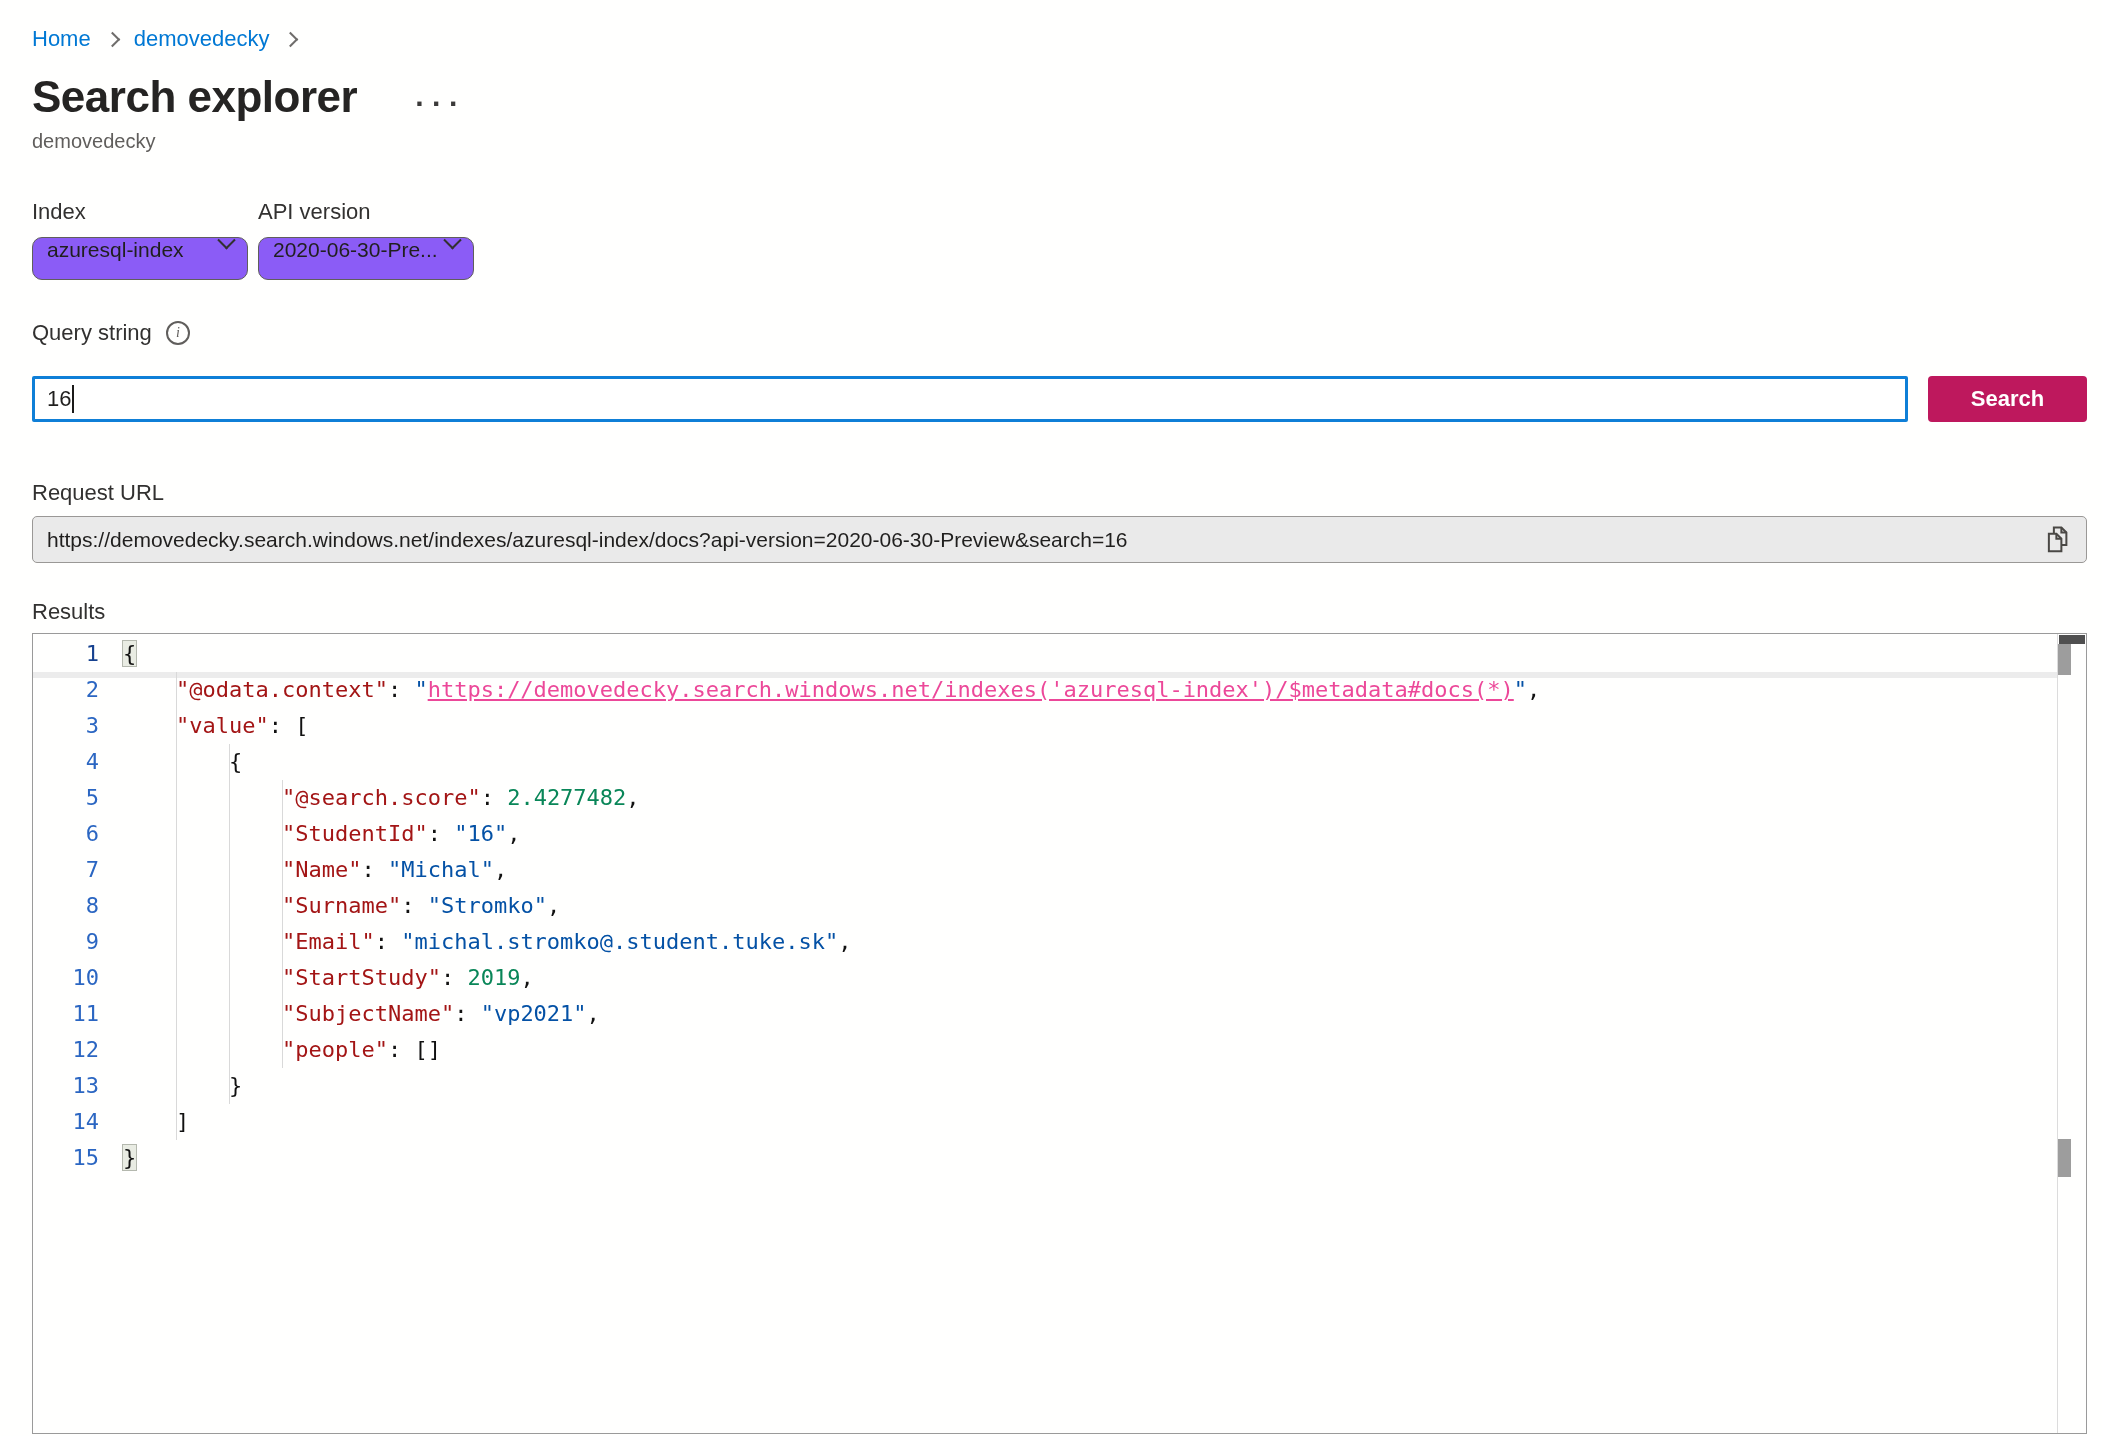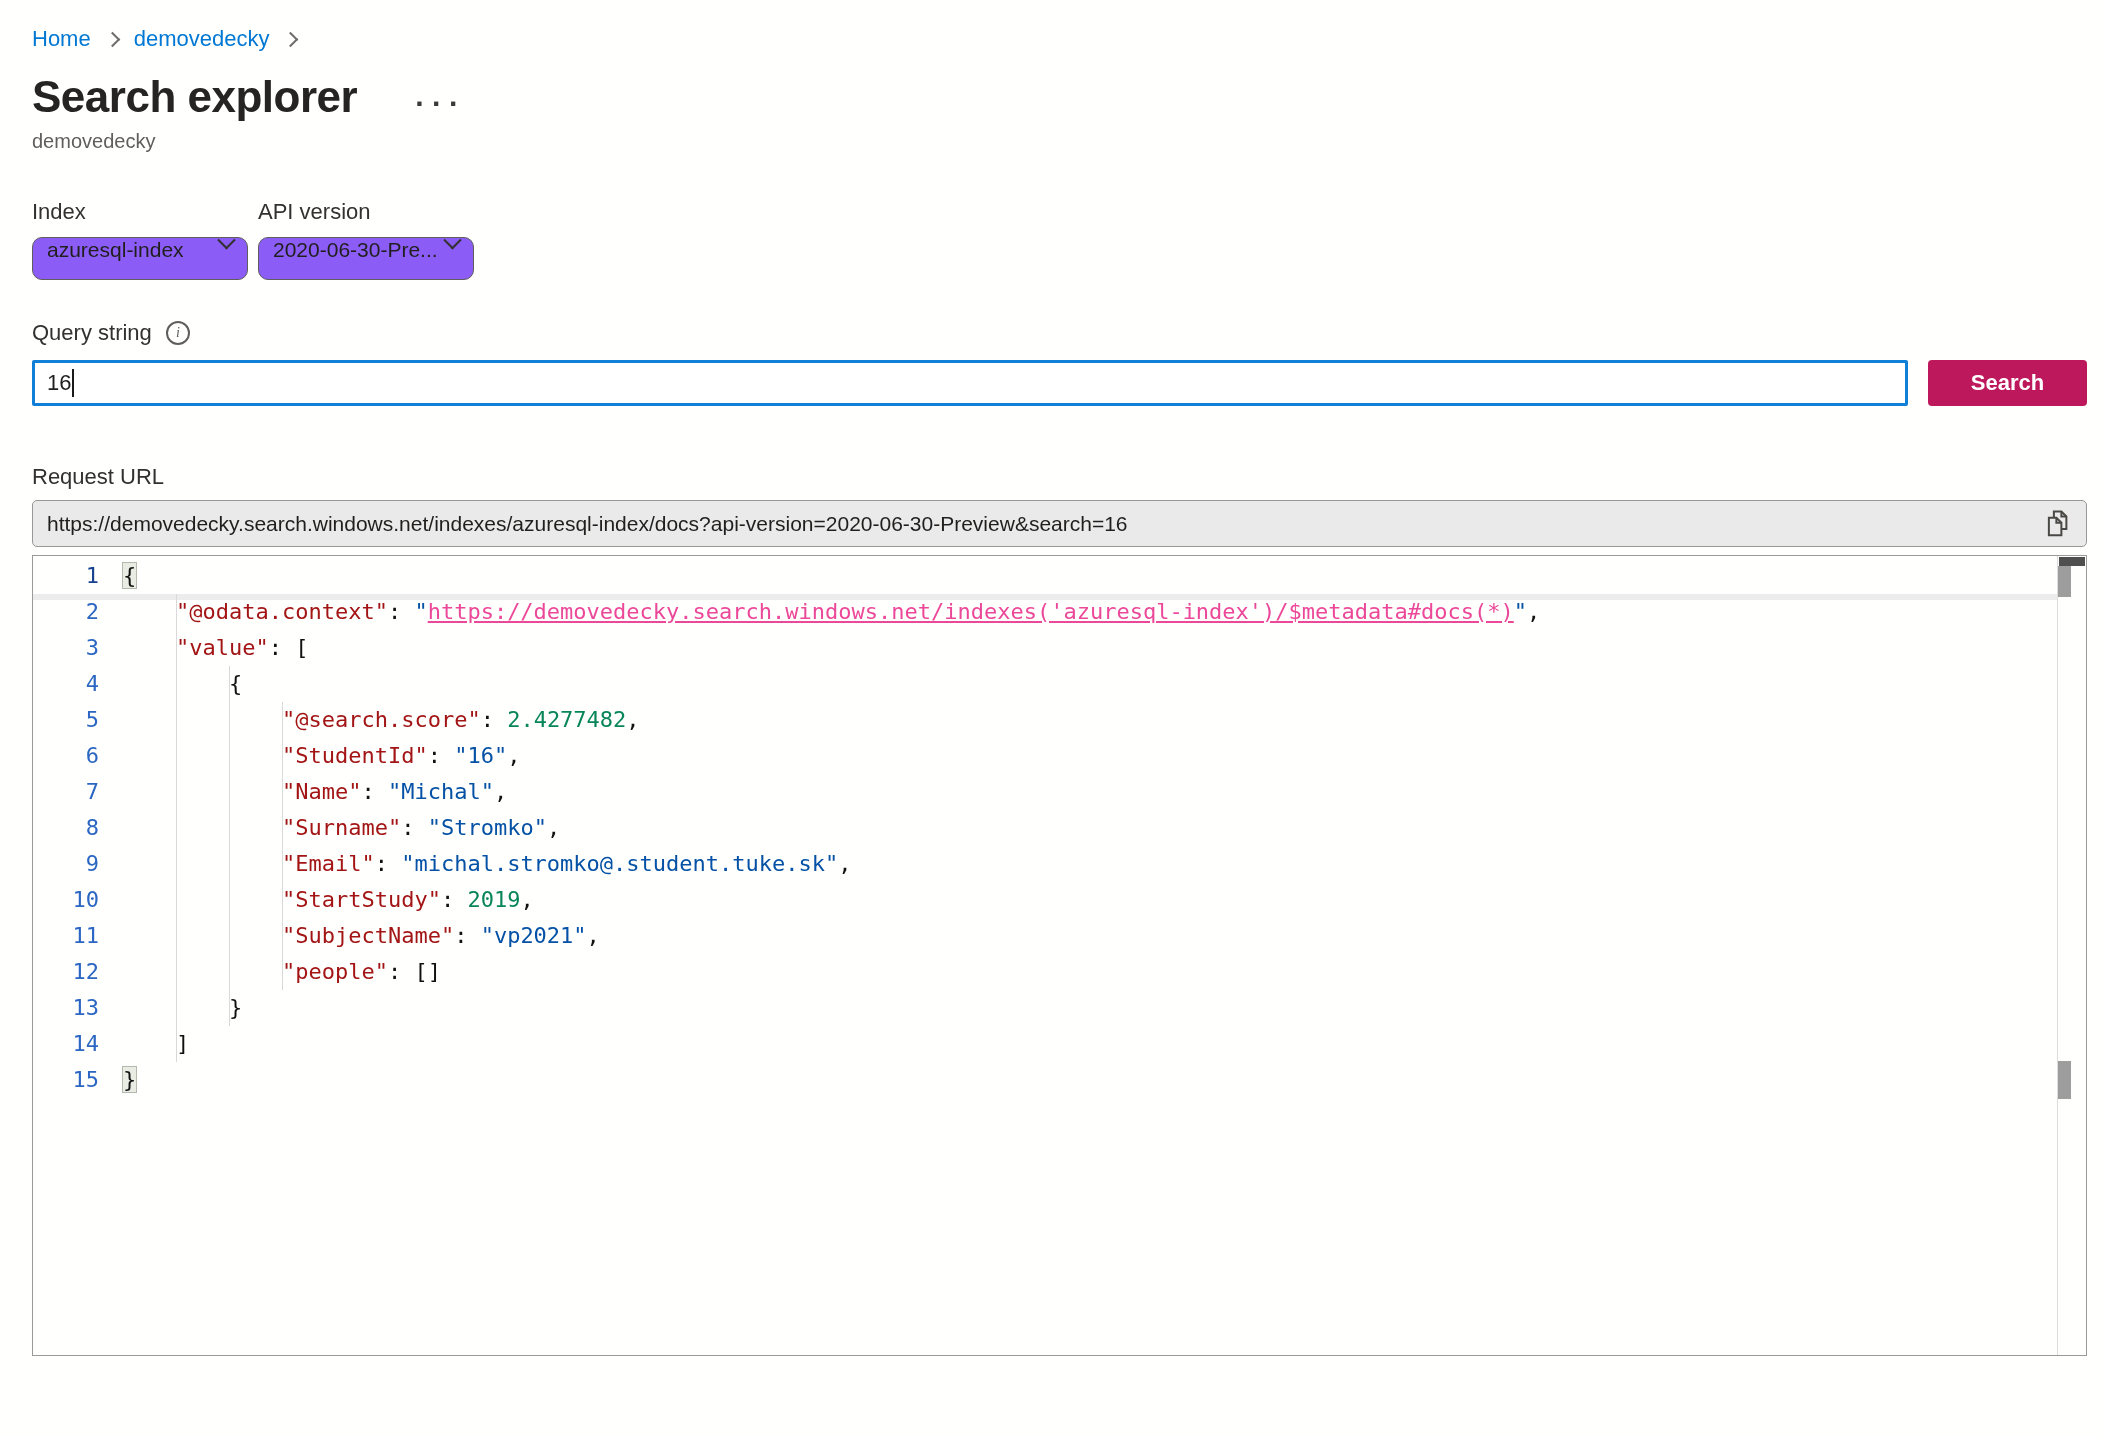--- a/index.html
+++ b/index.html
@@ -30,21 +30,21 @@
   .select-box{margin-top:12px;width:216px;height:43px;border:1px solid #605e5c;border-radius:10px;
     background:#8b5cf6;display:flex;justify-content:space-between;
     padding:0 14px;box-sizing:border-box;font-size:21px;color:#201f1e;cursor:pointer;}
   .chevron-down{width:11px;height:11px;border-right:2px solid #323130;border-bottom:2px solid #323130;
     transform:rotate(45deg) translate(-3px,-3px);display:inline-block;}
 
   .query-label-row{display:flex;align-items:center;margin-top:40px;gap:14px;}
   .info-icon{width:20px;height:20px;border:2px solid #605e5c;border-radius:50%;
     display:inline-flex;align-items:center;justify-content:center;
     font-size:14px;color:#605e5c;font-family:"Liberation Serif",serif;font-style:italic;cursor:default;}
-  .query-row{display:flex;margin-top:14px;align-items:stretch;}
+  .query-row{display:flex;margin-top:30px;align-items:stretch;}
   .query-input{flex:1;border:3px solid #0f7fd7;border-radius:2px;background:#fff;height:46px;
     box-sizing:border-box;display:flex;align-items:center;padding:0 12px;font-size:22px;color:#201f1e;}
   .caret{display:inline-block;width:2px;height:28px;background:#1b1a19;margin-left:1px;}
   .search-btn{width:159px;height:46px;margin-left:20px;background:#be185d;color:#fff;border:none;
     border-radius:4px;font-size:22px;font-weight:700;font-family:"Liberation Sans",sans-serif;cursor:pointer;}
 
   .url-label{margin-top:58px;font-size:22px;}
   .url-box{margin-top:10px;height:47px;background:#eaeaea;border:1px solid #9a9896;border-radius:5px;
     display:flex;align-items:center;box-sizing:border-box;}
   .url-text{flex:1;font-size:21px;color:#201f1e;padding:0 14px;white-space:nowrap;overflow:hidden;}
@@ -127,20 +127,21 @@
     <button class="copy-btn">
       <svg width="30" height="34" viewBox="0 0 24 27" fill="none">
         <path d="M9.5 3.5 h6 l4 4 v10 h-10 z" stroke="#4a4845" stroke-width="1.6" fill="#eaeaea"></path>
         <path d="M15.5 3.5 v4 h4" stroke="#4a4845" stroke-width="1.6" fill="none"></path>
         <path d="M5.5 8.5 h6 l4 4 v10 h-10 z" stroke="#4a4845" stroke-width="1.6" fill="#eaeaea"></path>
         <path d="M11.5 8.5 v4 h4" stroke="#4a4845" stroke-width="1.6" fill="none"></path>
       </svg>
     </button>
   </div>
 
+  <div class="results-label field-label">Results</div>
   <div class="editor">
     <div class="cur-line-band"></div>
     <div class="ed-gutter">
         <div class="ln ln-active">1</div>
         <div class="ln">2</div>
         <div class="ln">3</div>
         <div class="ln">4</div>
         <div class="ln">5</div>
         <div class="ln">6</div>
         <div class="ln">7</div>

